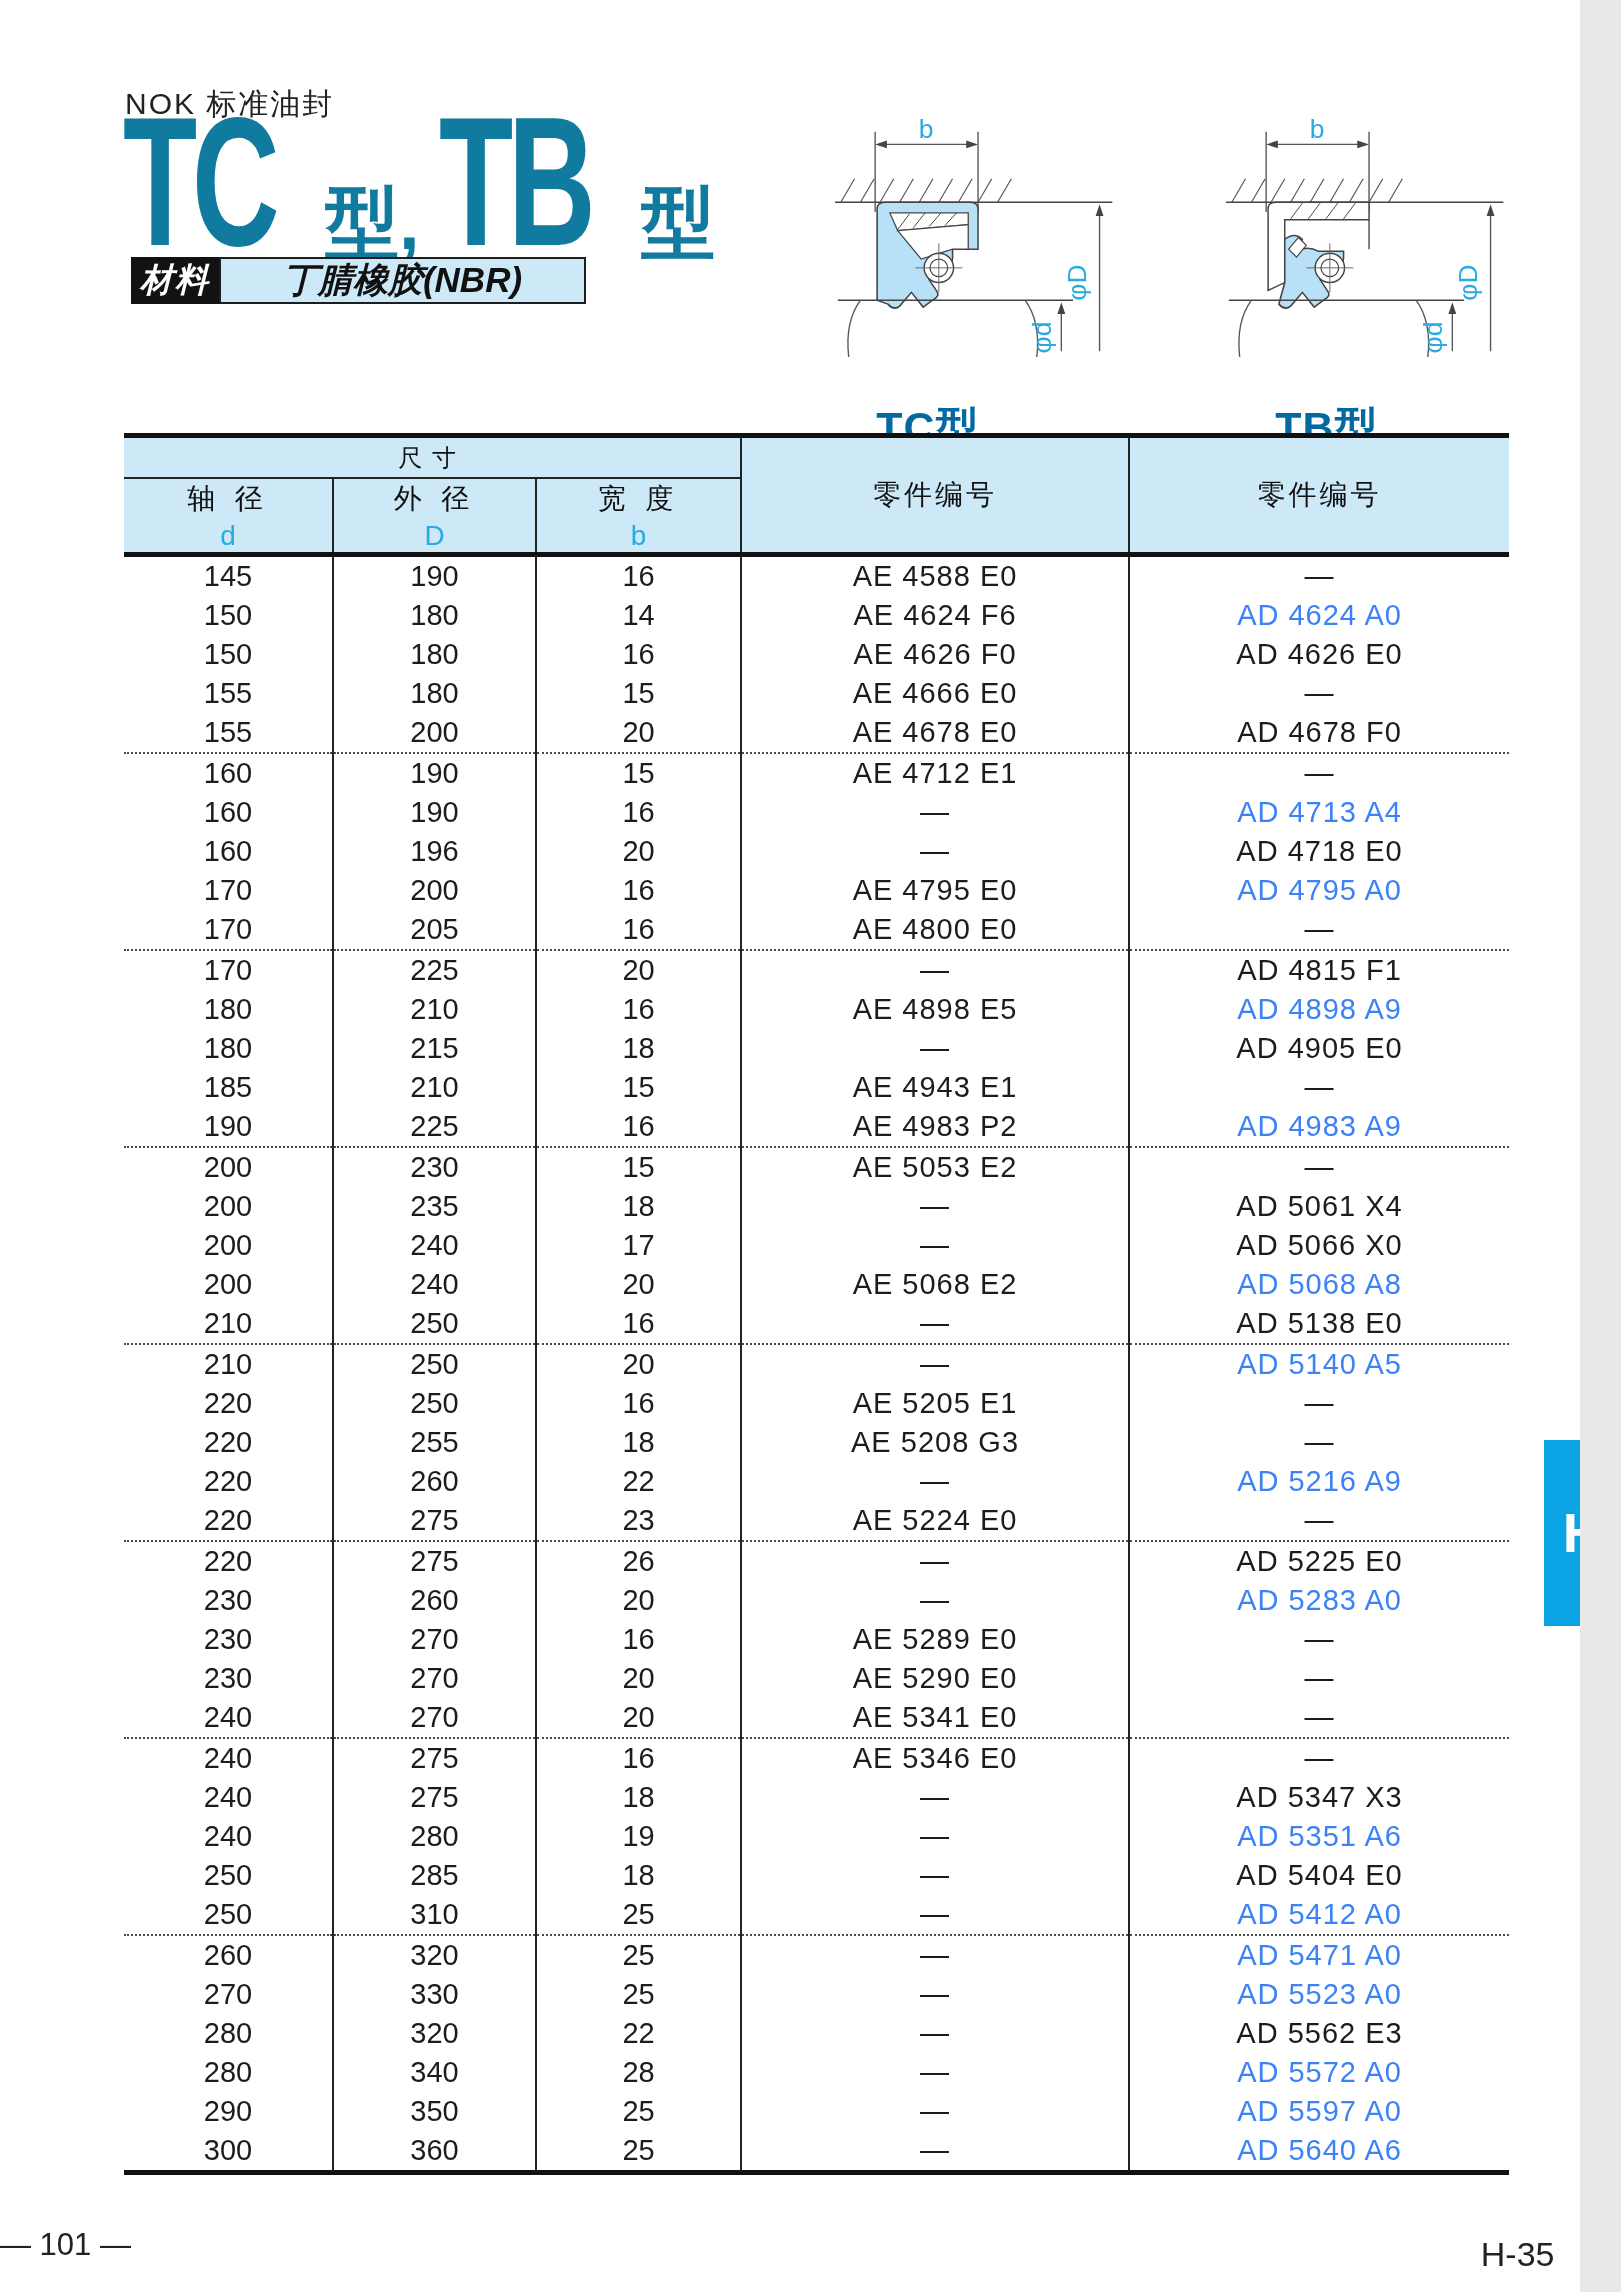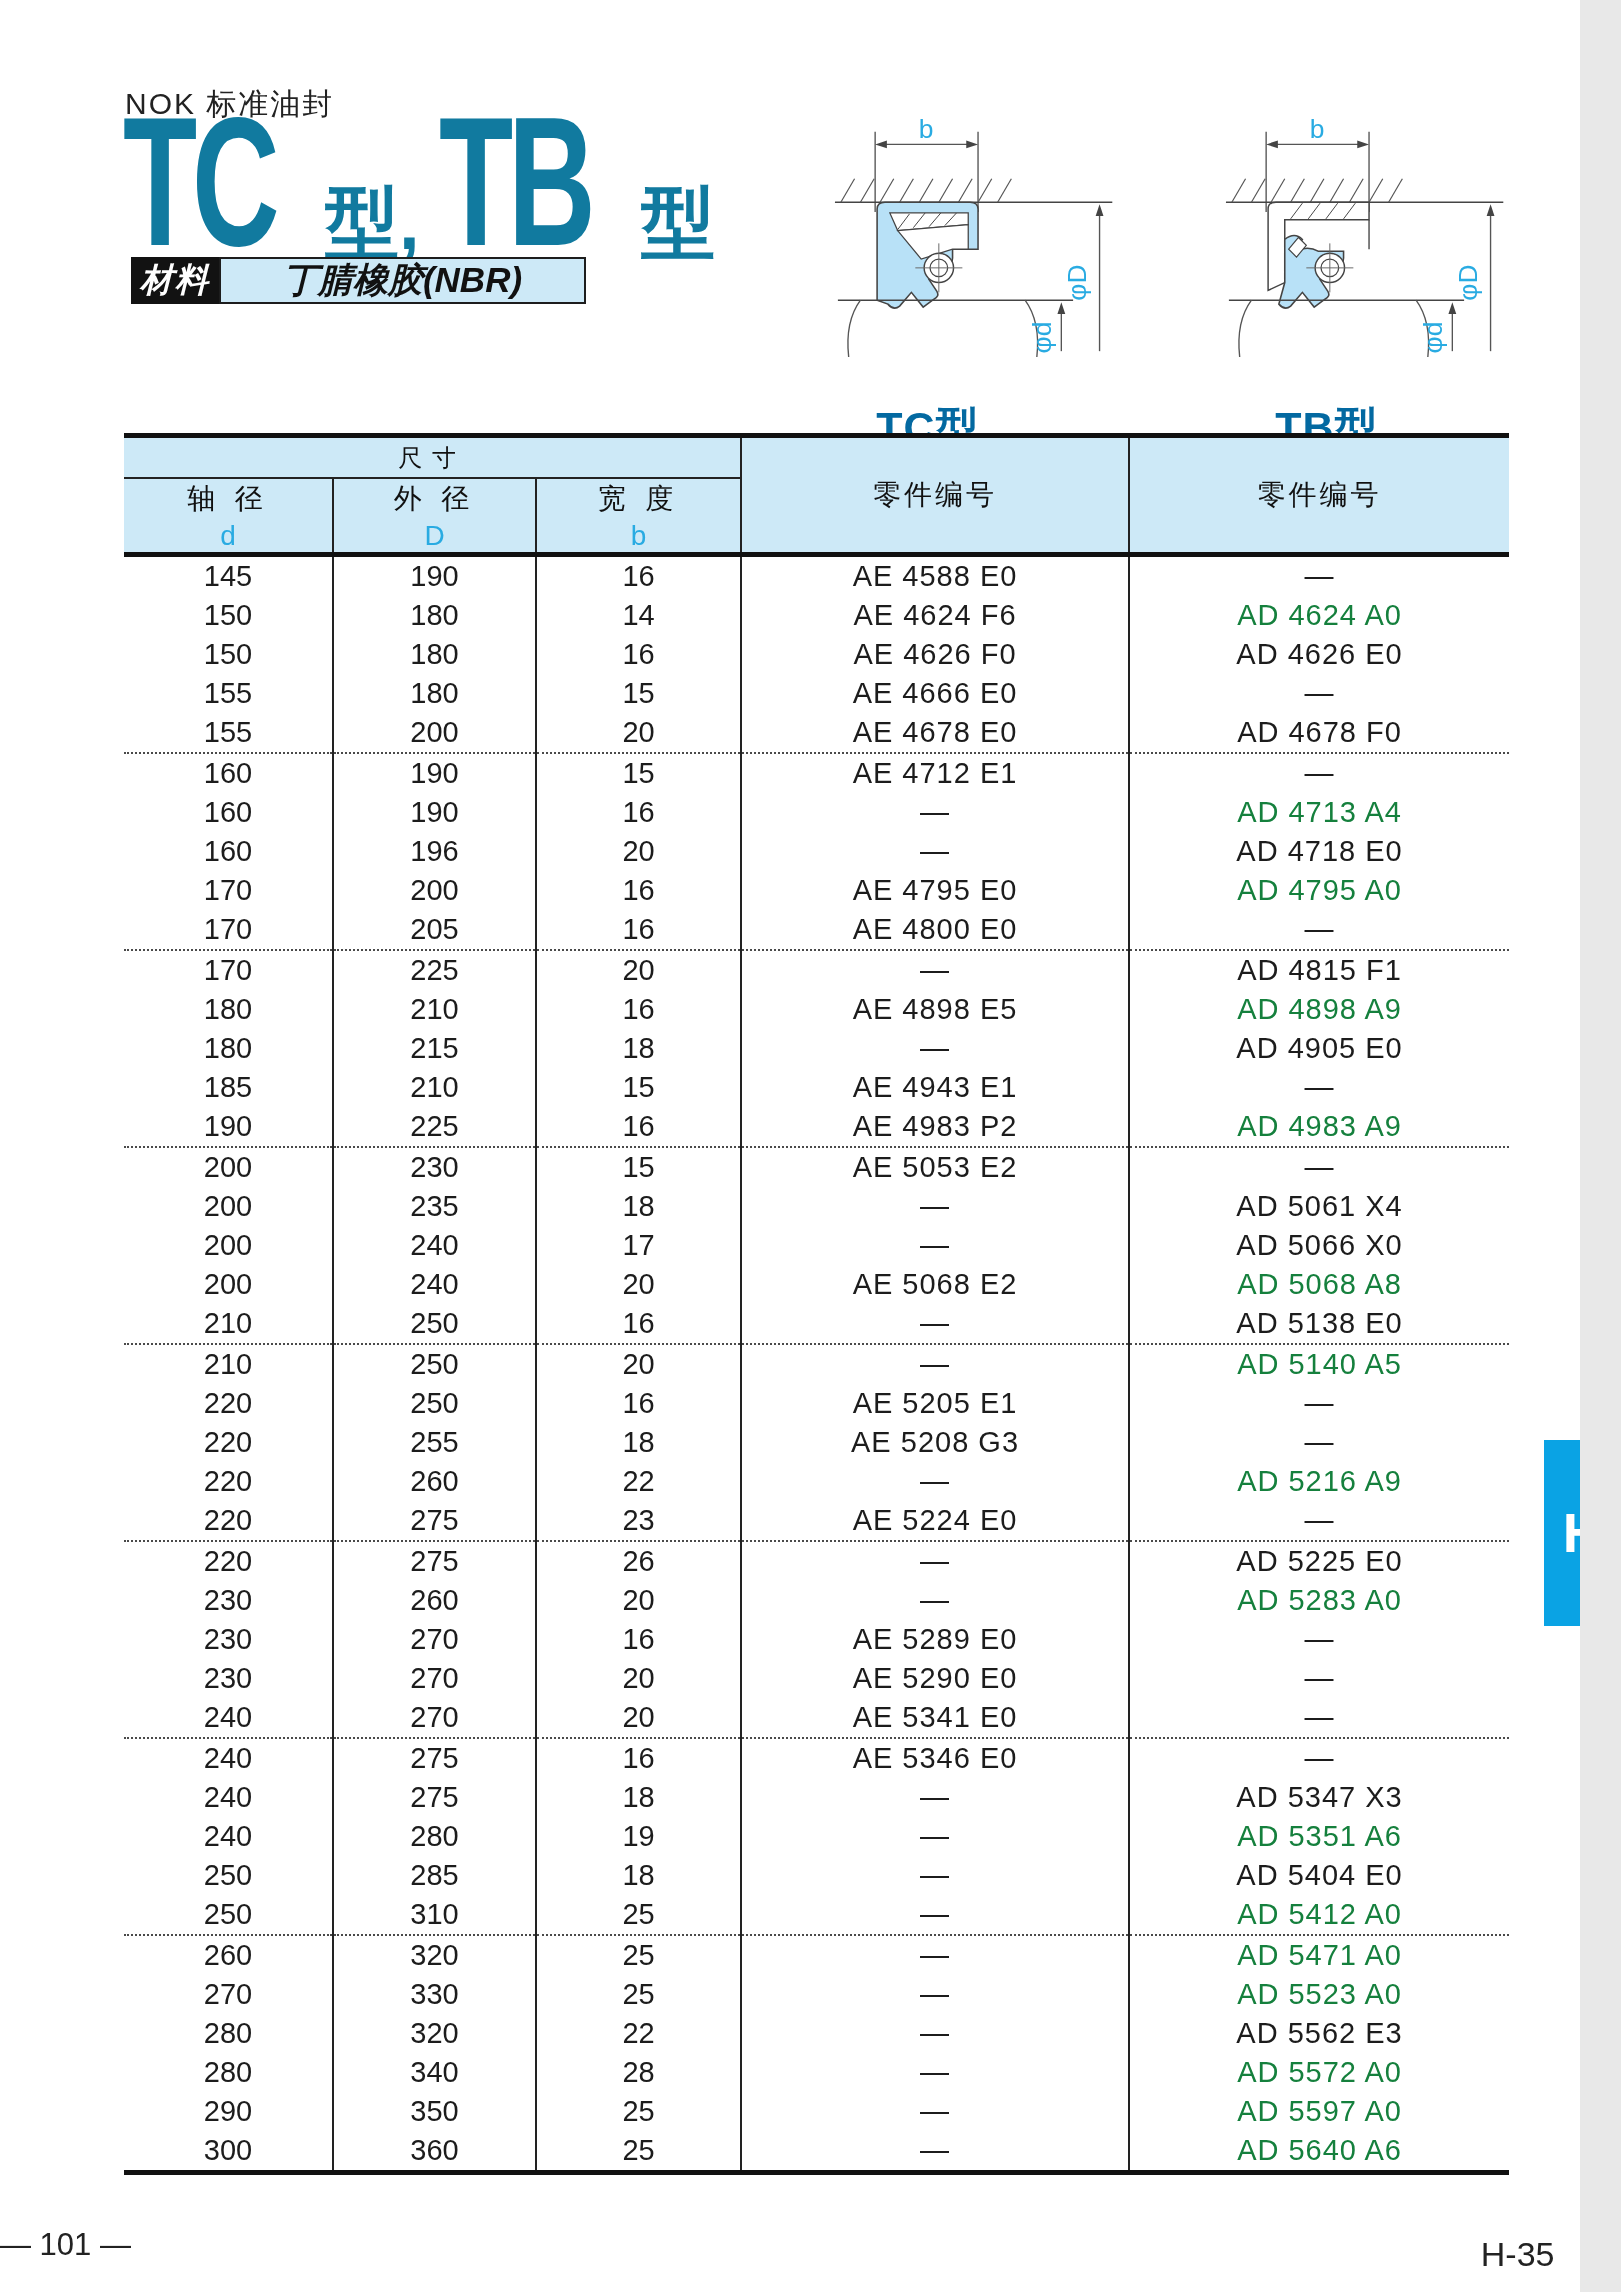--- a/index.html
+++ b/index.html
@@ -36,21 +36,21 @@
   table.main th,table.main td{padding:0;text-align:center;vertical-align:middle;}
   thead th{background:#cde9f7;font-weight:normal;color:#111;}
   tr.h1 th.size{height:39px;font-size:24px;letter-spacing:9.8px;border-bottom:2px solid #222;}
   th.part{font-size:28px;letter-spacing:2.9px;border-bottom:5.9px solid #111;}
   th.col{border-right:2px solid #222;}
   tr.h2 th{height:73px;font-size:28px;border-bottom:5.9px solid #111;letter-spacing:5.9px;}
   tr.h2 .sym{color:#29abe2;font-size:28px;letter-spacing:0;margin-top:2px;}
   tbody td{height:39px;font-size:29px;color:#1c1c1c;}
   tbody td.colline{border-right:2px solid #222;}
   tr.dotted td{border-bottom:2.9px dotted #4a4a4a;}
-  td.link{color:#15803d;}
+  td.link{color:#3b82f6;}
   td.part-cell{letter-spacing:1px;}
 
   
   .side-tab{position:absolute;left:1544px;top:1440px;width:77px;height:186px;background:#0aa3e4;
             display:flex;align-items:center;justify-content:center;color:#fff;font-size:55px;font-weight:bold;}
   .footer-page{position:absolute;left:0;top:2227px;width:1621px;text-align:left;font-size:31px;color:#222;}
   .footer-sec{position:absolute;right:25.5px;top:2235px;font-size:34px;color:#222;}
 </style>
 </head>
 <body>

